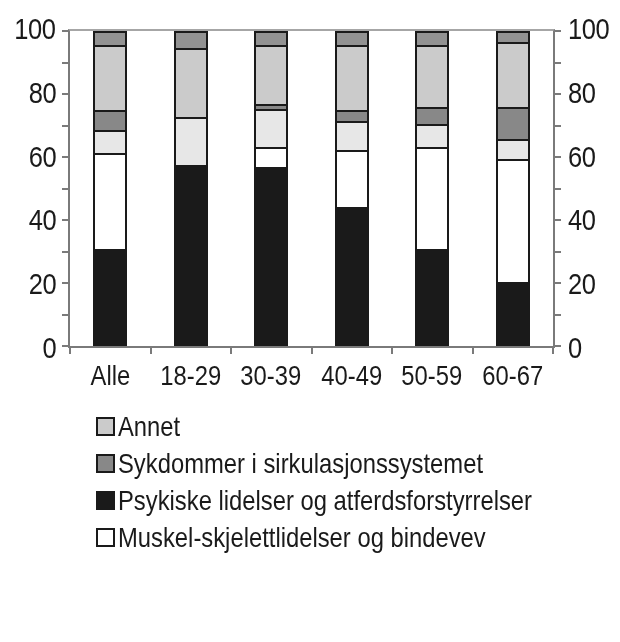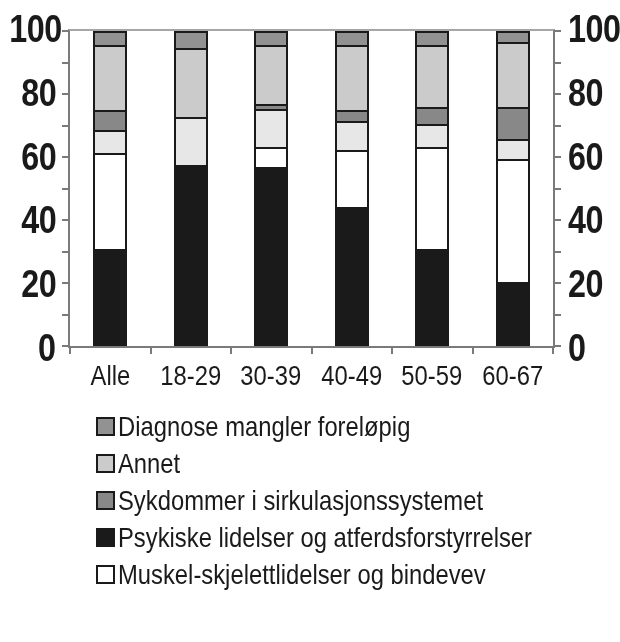--- a/index.html
+++ b/index.html
@@ -33,24 +33,23 @@
   .tick {
     position: absolute;
     background: #7a7a7a;
   }
   .tick.h { width: 6px; height: 2px; }
   .tick.v { width: 2px; height: 6px; bottom: -8px; }
   .ylab {
     position: absolute;
     height: 30px;
     line-height: 30px;
-    font-size: 38px;
+    font-size: 30px;
     letter-spacing: -0.5px;
     white-space: nowrap;
-    font-weight: bold;
   }
   .ylab.left  { width: 56px; left: 0; text-align: right; }
   .ylab.right { left: 568px; text-align: left; }
   .ylab span { display: inline-block; transform: scaleX(0.85); }
   .ylab.left  span { transform-origin: right center; }
   .ylab.right span { transform-origin: left center; }
   .xlab {
     position: absolute;
     top: 360px;
     width: 82px;
@@ -207,24 +206,20 @@
   <div id="xlabels">
       <div class="xlab" style="left: 69.25px;"><span>Alle</span></div>
       <div class="xlab" style="left: 149.75px;"><span>18-29</span></div>
       <div class="xlab" style="left: 230.25px;"><span>30-39</span></div>
       <div class="xlab" style="left: 310.75px; text-align: center;"><span>40-49</span></div>
       <div class="xlab" style="left: 391.25px;"><span>50-59</span></div>
       <div class="xlab" style="left: 471.75px;"><span>60-67</span></div>
     </div>
   <div id="legend">
       <div class="legend-row">
-        <div class="swatch" style="background: rgb(146, 146, 146);"></div>
-        <div class="legend-label">Diagnose mangler foreløpig</div>
-      </div>
-      <div class="legend-row">
         <div class="swatch" style="background: rgb(203, 203, 203);"></div>
         <div class="legend-label">Annet</div>
       </div>
       <div class="legend-row">
         <div class="swatch" style="background: rgb(136, 136, 136);"></div>
         <div class="legend-label">Sykdommer i sirkulasjonssystemet</div>
       </div>
       <div class="legend-row">
         <div class="swatch" style="background: rgb(26, 26, 26);"></div>
         <div class="legend-label">Psykiske lidelser og atferdsforstyrrelser</div>

